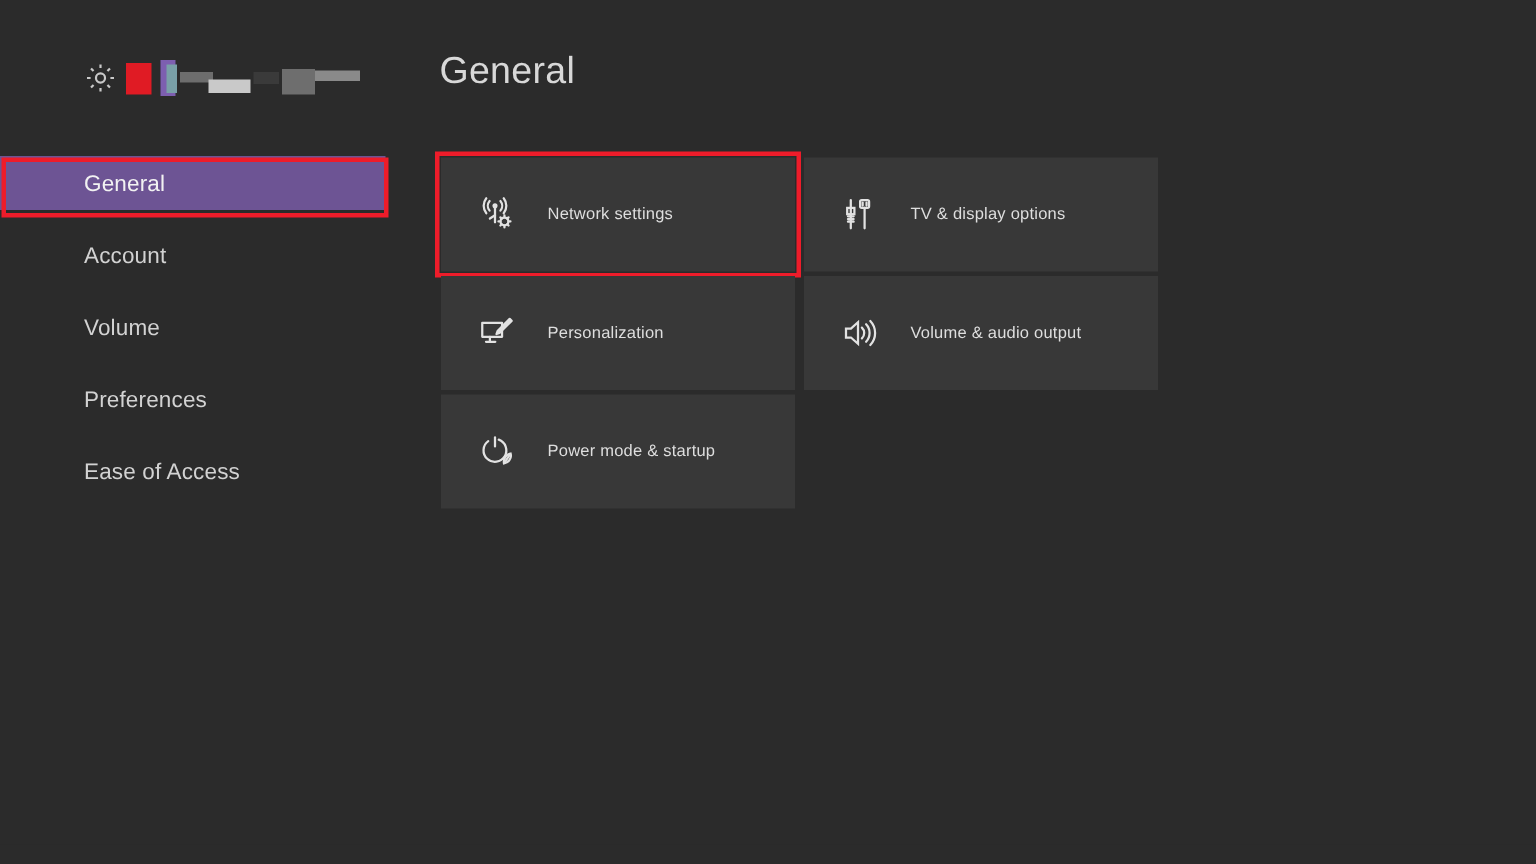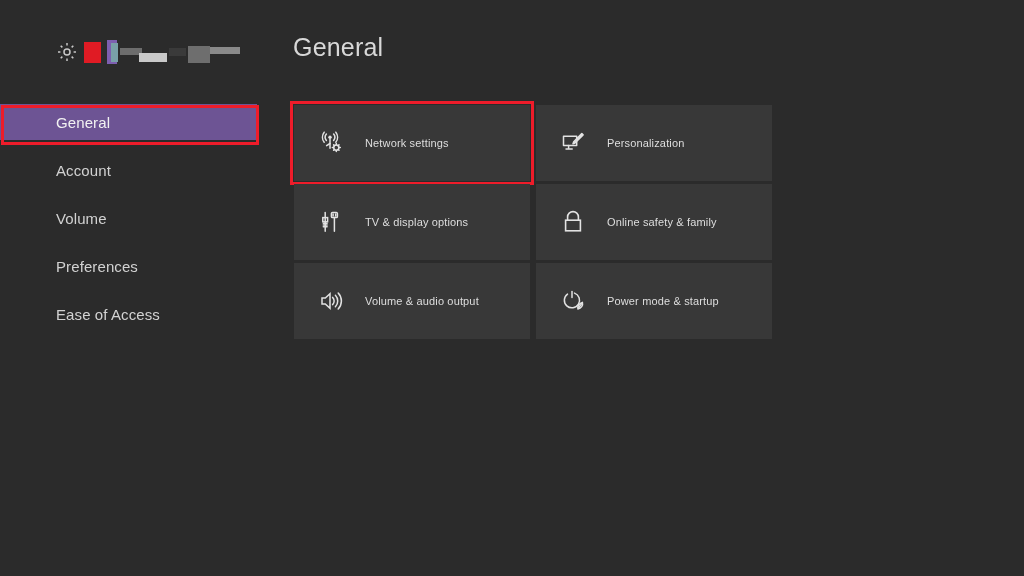--- a/index.html
+++ b/index.html
@@ -198,53 +198,44 @@
           <circle cx="17.3" cy="16.6" r="2.6"></circle>
           <path d="M17.3 12.6v1.2M17.3 19.4v1.2M13.3 16.6h1.2M20.1 16.6h1.2M14.6 13.9l.85.85M19.15 18.45l.85.85M20.0 13.9l-.85.85M15.45 18.45l-.85.85"></path>
         </svg>
       </span>
       <span class="tile-label">Network settings</span>
       <span class="tile-focus"></span>
     </div>
 
     <div class="tile">
       <span class="tile-icon">
-        <svg viewBox="0 0 24 24" width="24" height="24" fill="none" stroke="#e2e2e2" stroke-width="1.5" stroke-linecap="round" stroke-linejoin="round">
-          <path d="M2.5 5.2h13.2v9.3H2.5z"></path>
-          <path d="M7.6 14.5v3.4M5.0 17.9h6.2"></path>
-          <path d="M20.8 2.6l1.3 1.3-8.1 8.1-2.0.7.7-2.0z" fill="#e2e2e2" stroke="#e2e2e2"></path>
-        </svg>
-      </span>
-      <span class="tile-label">Personalization</span>
-    </div>
-
-    <div class="tile">
-      <span class="tile-icon">
         <svg viewBox="0 0 24 24" width="24" height="24" fill="none" stroke="#e2e2e2" stroke-width="1.5" stroke-linecap="round">
           <path d="M6.2 2.4v5.2"></path>
           <path d="M6.2 7.6v13.6"></path>
           <rect x="3.8" y="7.6" width="4.8" height="4.2" stroke="#e2e2e2"></rect>
           <path d="M4.3 13.2h3.8M4.3 15.0h3.8M4.3 16.8h3.8"></path>
           <rect x="12.4" y="2.4" width="6.0" height="5.2" rx="1.1"></rect>
           <path d="M14.1 4.0v2.0M16.7 4.0v2.0"></path>
           <path d="M15.4 7.6v13.6"></path>
         </svg>
       </span>
       <span class="tile-label">TV &amp; display options</span>
     </div>
 
     <div class="tile">
       <span class="tile-icon">
-        <svg viewBox="0 0 24 24" width="24" height="24" fill="none" stroke="#e2e2e2" stroke-width="1.6" stroke-linecap="round">
-          <path d="M6.6 10.2V7.0a5.4 5.4 0 0 1 10.8 0v3.2"></path>
-          <rect x="4.6" y="10.2" width="14.8" height="10.6"></rect>
-        </svg>
-      </span>
-      <span class="tile-label">Online safety &amp; family</span>
-    </div>
+        <svg viewBox="0 0 24 24" width="24" height="24" fill="none" stroke="#e2e2e2" stroke-width="1.5" stroke-linecap="round" stroke-linejoin="round">
+          <path d="M2.5 5.2h13.2v9.3H2.5z"></path>
+          <path d="M7.6 14.5v3.4M5.0 17.9h6.2"></path>
+          <path d="M20.8 2.6l1.3 1.3-8.1 8.1-2.0.7.7-2.0z" fill="#e2e2e2" stroke="#e2e2e2"></path>
+        </svg>
+      </span>
+      <span class="tile-label">Personalization</span>
+    </div>
+
 
     <div class="tile">
       <span class="tile-icon">
         <svg viewBox="0 0 24 24" width="24" height="24" fill="none" stroke="#e2e2e2" stroke-width="1.5" stroke-linecap="round">
           <path d="M3.0 9.0h3.3L11.0 4.8v14.4L6.3 15.0H3.0z" stroke="#e2e2e2"></path>
           <path d="M13.6 8.4a5.0 5.0 0 0 1 0 7.2"></path>
           <path d="M16.4 6.2a8.4 8.4 0 0 1 0 11.6"></path>
           <path d="M19.2 4.0a11.6 11.6 0 0 1 0 16.0"></path>
         </svg>
       </span>

